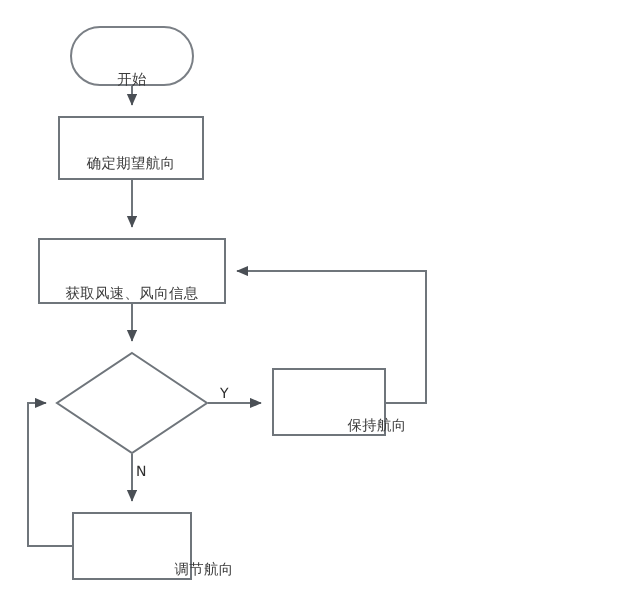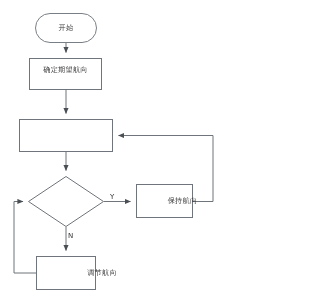--- a/index.html
+++ b/index.html
@@ -30,20 +30,21 @@
     display: flex;
     align-items: center;
     justify-content: center;
     font-size: 7.2px;
     line-height: 1.15;
     color: #3b3b3b;
     letter-spacing: 0.2px;
     white-space: nowrap;
     pointer-events: none;
     font-family: "DejaVu Sans", "Liberation Sans", sans-serif;
+    margin-top: 12px;
   }
   .edge-label {
     position: absolute;
     font-size: 7px;
     color: #2f2f2f;
     white-space: nowrap;
     font-family: "DejaVu Sans", "Liberation Sans", sans-serif;
   }
 </style>
 </head>
@@ -82,23 +83,24 @@
 
     <path d="M193,201.5 L213,201.5 L213,135.5 L118.5,135.5" fill="none" stroke="#6f757b" stroke-width="1" marker-end="url(#arrow)"></path>
 
     <path d="M36,273 L14,273 L14,201.5 L23,201.5" fill="none" stroke="#6f757b" stroke-width="1" marker-end="url(#arrow)"></path>
   </svg>
 
   <div class="node-label" style="left:35px; top:13px; width:62px; height:30px;">开始</div>
 
   <div class="node-label" style="left:29px; top:58px; width:73px; height:24px;">确定期望航向</div>
 
+  <div class="node-label" style="left:19px; top:119px; width:94px; height:33px;">获取风速、风向信息</div>
 
 
-  <div class="node-label" style="left:146px; top:184px; width:73px; height:34px;">保持航向</div>
+  <div class="node-label" style="left:152px; top:184px; width:73px; height:34px;">保持航向</div>
 
   <div class="node-label" style="left:36px; top:256px; width:60px; height:34px;padding-left:36px;">调节航向</div>
 
   <div class="edge-label" style="left:110px; top:193px;">Y</div>
 
   <div class="edge-label" style="left:68px; top:232px;">N</div>
 
 </div>
 
 </body></html>

